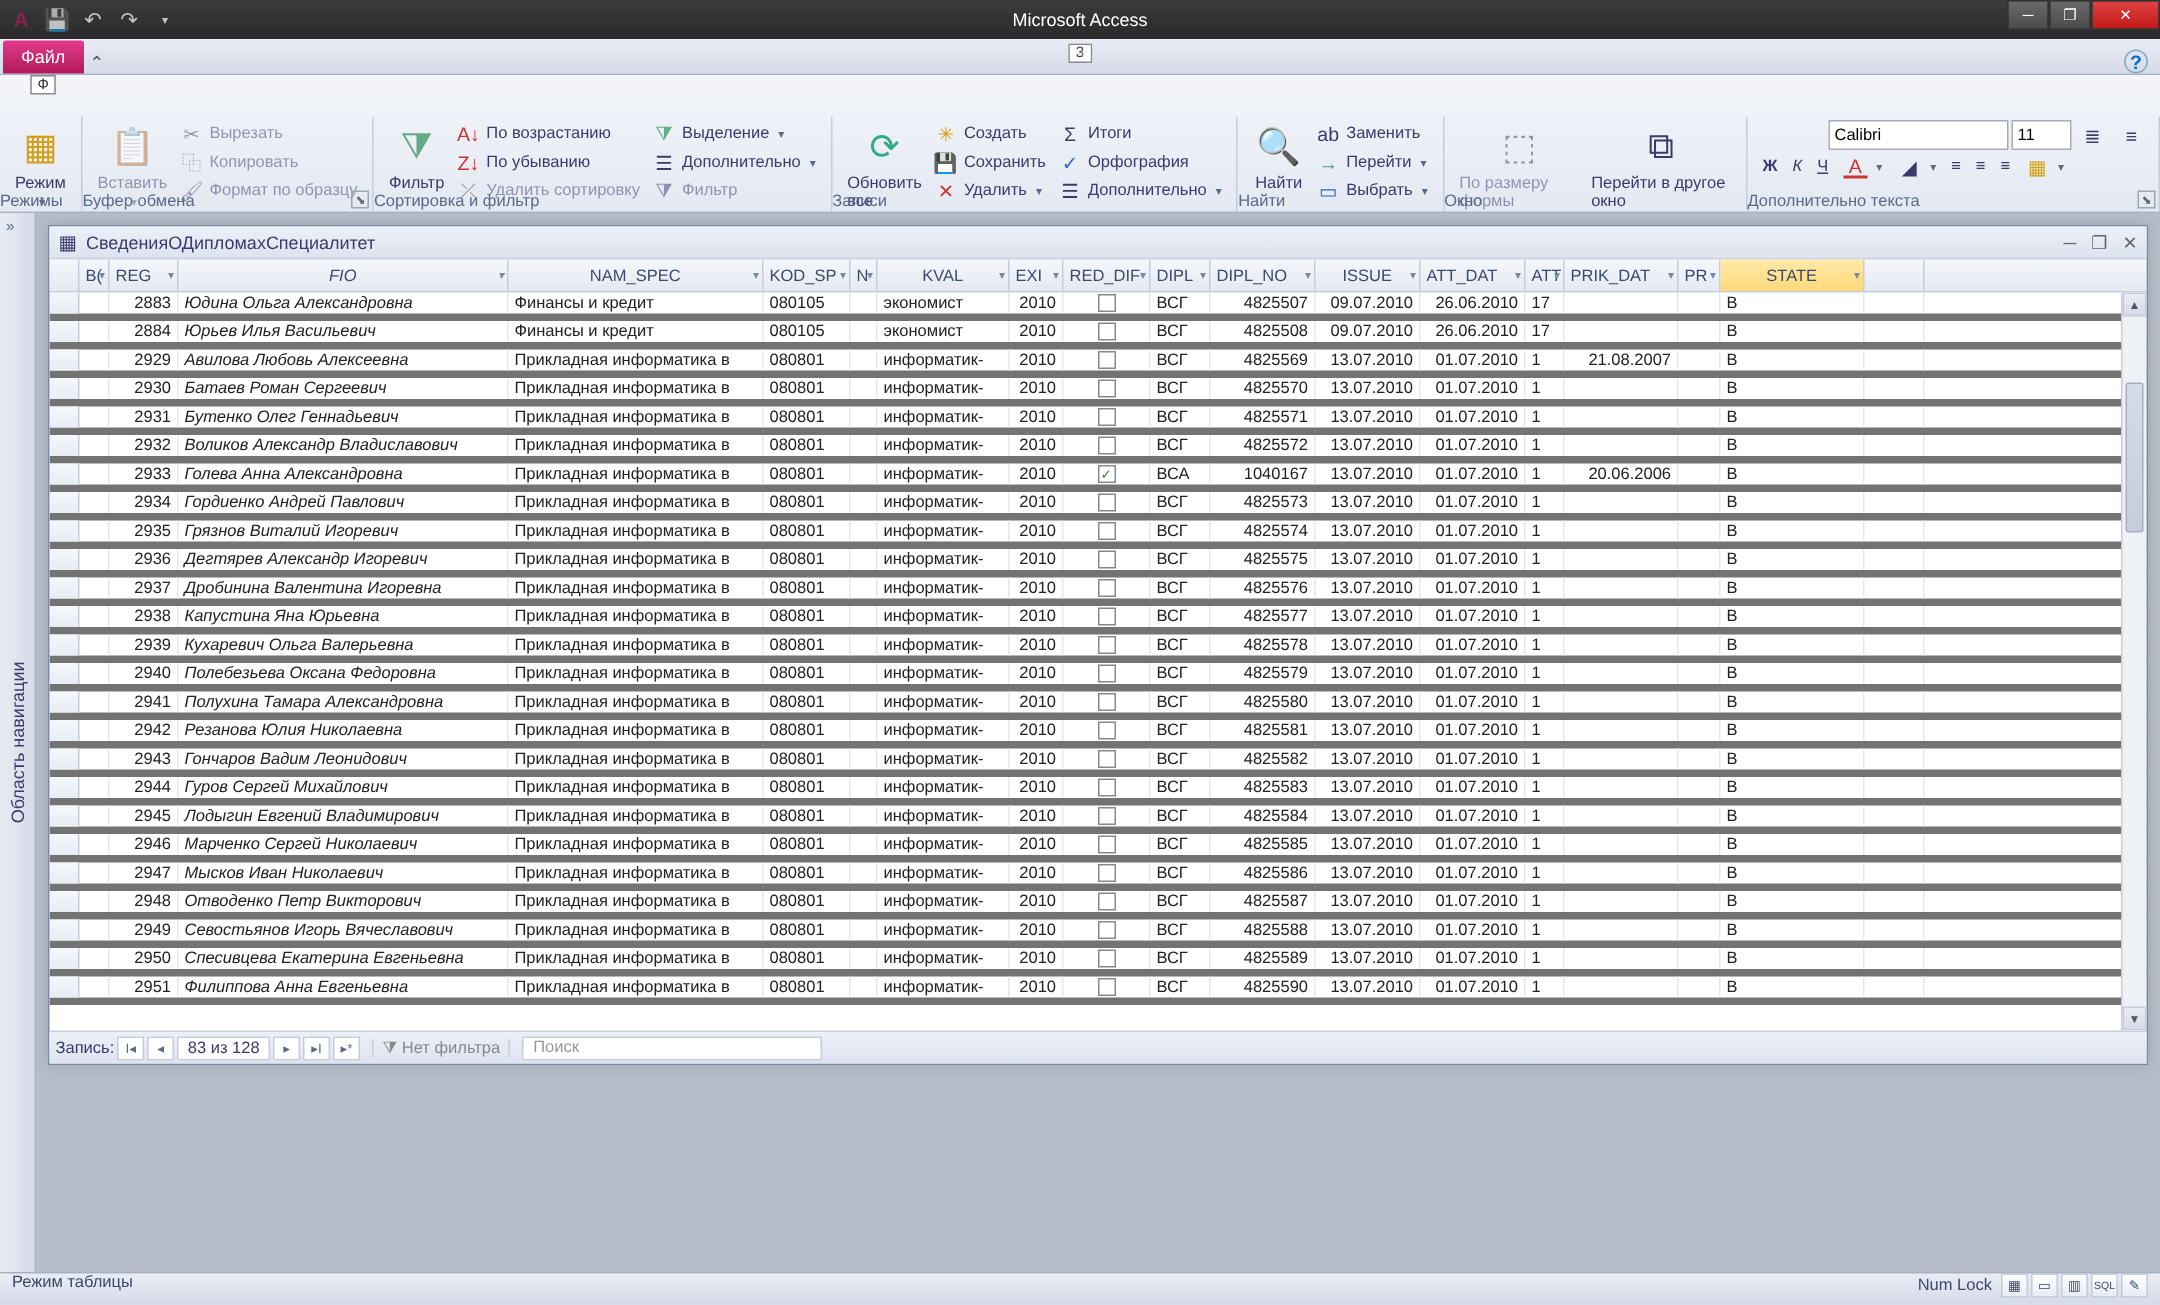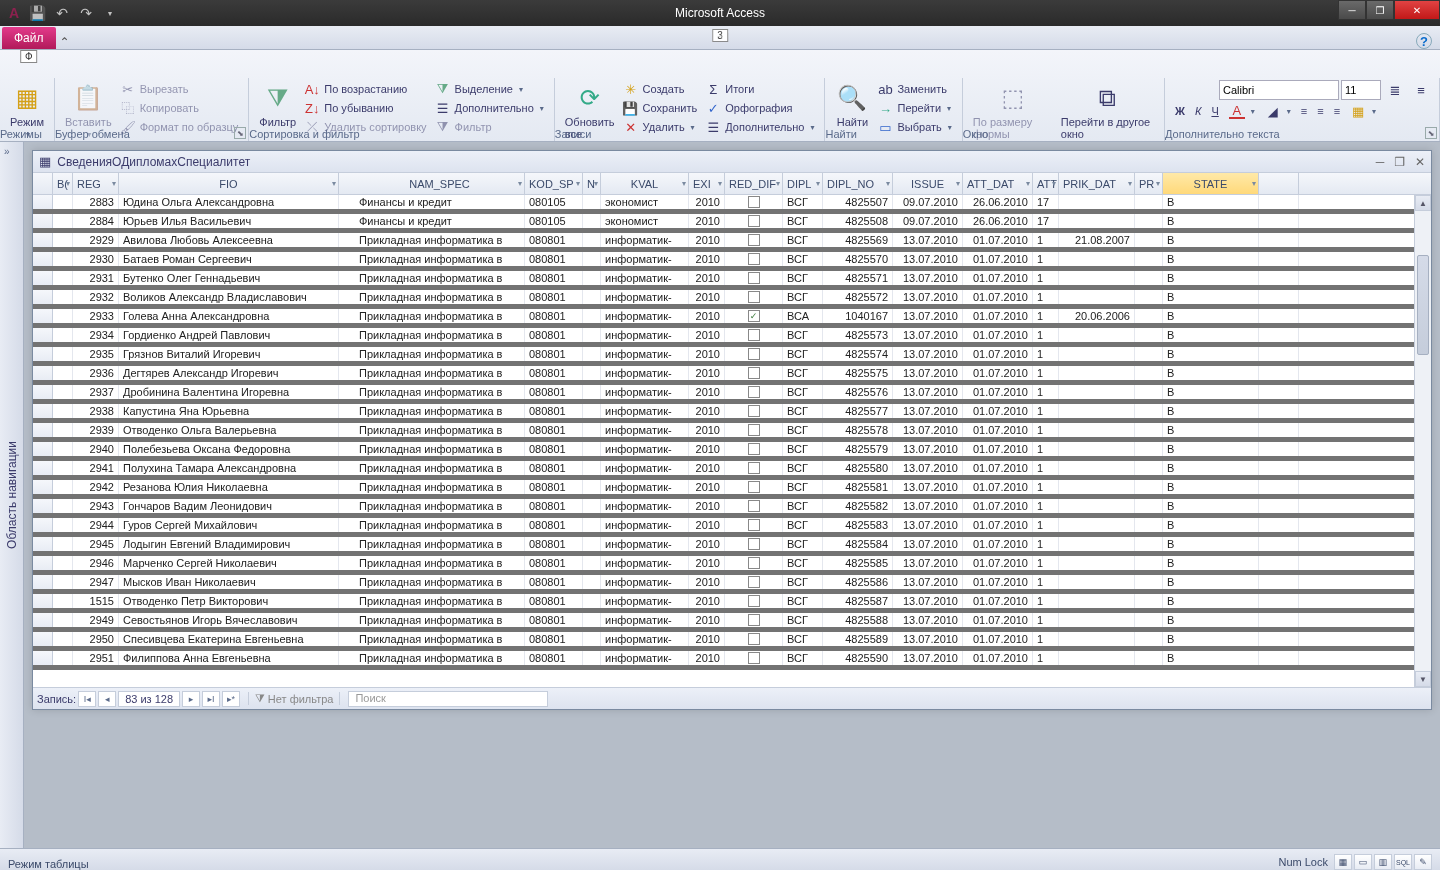--- a/index.html
+++ b/index.html
@@ -73,30 +73,30 @@
 .vscroll-btn.up{top:0;} .vscroll-btn.down{bottom:0;}
 
 
 .rec-nav { height: 22px; background: linear-gradient(#ecf0f8,#dde3ef); border-top: 1px solid #c5cddb; display: flex; align-items: center; font-size: 11px; color: #3b3b6b; padding: 0 4px; gap: 2px; }
 .rec-nav .nav-btn { width: 18px; height: 16px; border: 1px solid #c5cddb; background: #fff; display: flex; align-items: center; justify-content: center; font-size: 9px; color: #5a6a8a; }
 .rec-nav .rec-pos { border: 1px solid #c5cddb; background: #fff; padding: 0 6px; height: 16px; display: flex; align-items: center; }
 .rec-nav .filter-ind { display: flex; align-items: center; gap: 3px; margin: 0 6px; color: #888; border-left:1px solid #c5cddb; border-right:1px solid #c5cddb; padding:0 6px;}
 .rec-nav .search-box { border: 1px solid #c5cddb; background: #fff; padding: 0 6px; height: 16px; width: 200px; color: #999; }
 
 
-.status-bar { position: absolute; bottom: 0; left: 0; right: 0; height: 22px; background: linear-gradient(#e8ecf4,#d5dbe8); border-top: 1px solid #a6b0c1; display: flex; align-items: flex-end; font-size: 11px; color: #3b4a6a; padding: 0 8px; }
+.status-bar { position: absolute; bottom: 0; left: 0; right: 0; height: 22px; background: linear-gradient(#e8ecf4,#d5dbe8); border-top: 1px solid #a6b0c1; display: flex; align-items: flex-start; font-size: 11px; color: #3b4a6a; padding: 0 8px; }
 .status-right { margin-left: auto; display: flex; align-items: center; gap: 6px; }
 .view-btns { display: flex; gap: 2px; }
 .view-btn { width: 18px; height: 16px; border: 1px solid #c5cddb; background: linear-gradient(#fff,#e8ecf4); display:flex;align-items:center;justify-content:center;font-size:9px;}
 
 
 .c-bc { width: 20px; }
 .c-reg { width: 46px; }
-.c-fio { width: 220px; }
-.c-nam { width: 170px; margin-left: 16px; }
+.c-fio { width: 220px; font-style: italic; }
+.c-nam { width: 170px; }
 .c-kod { width: 58px; }
 .c-n { width: 18px; }
 .c-kval { width: 88px; }
 .c-exi { width: 36px; }
 .c-red { width: 58px; }
 .c-dipl { width: 40px; }
 .c-diplno { width: 70px; }
 .c-issue { width: 70px; }
 .c-attdat { width: 70px; }
 .c-att { width: 26px; }
@@ -688,21 +688,21 @@
             <div class="cell c-att">1</div>
             <div class="cell c-prikdat right"></div>
             <div class="cell c-pr"></div>
             <div class="cell c-state">В</div>
             <div class="cell c-end"></div>
           </div>
           <div class="ds-row">
             <div class="row-selector"></div>
             <div class="cell c-bc"></div>
             <div class="cell c-reg right">2939</div>
-            <div class="cell c-fio">Отводенко Ольга Валерьевна</div>
+            <div class="cell c-fio">Кухаревич Ольга Валерьевна</div>
             <div class="cell c-nam">Прикладная информатика в</div>
             <div class="cell c-kod">080801</div>
             <div class="cell c-n"></div>
             <div class="cell c-kval">информатик-</div>
             <div class="cell c-exi right">2010</div>
             <div class="cell c-red" style="justify-content:center;">
               <span class="chk"></span>
             </div>
             <div class="cell c-dipl">ВСГ</div>
             <div class="cell c-diplno right">4825578</div>
@@ -894,21 +894,21 @@
             <div class="cell c-attdat right">01.07.2010</div>
             <div class="cell c-att">1</div>
             <div class="cell c-prikdat right"></div>
             <div class="cell c-pr"></div>
             <div class="cell c-state">В</div>
             <div class="cell c-end"></div>
           </div>
           <div class="ds-row">
             <div class="row-selector"></div>
             <div class="cell c-bc"></div>
-            <div class="cell c-reg right">1515</div>
+            <div class="cell c-reg right">2948</div>
             <div class="cell c-fio">Отводенко Петр Викторович</div>
             <div class="cell c-nam">Прикладная информатика в</div>
             <div class="cell c-kod">080801</div>
             <div class="cell c-n"></div>
             <div class="cell c-kval">информатик-</div>
             <div class="cell c-exi right">2010</div>
             <div class="cell c-red" style="justify-content:center;">
               <span class="chk"></span>
             </div>
             <div class="cell c-dipl">ВСГ</div>

